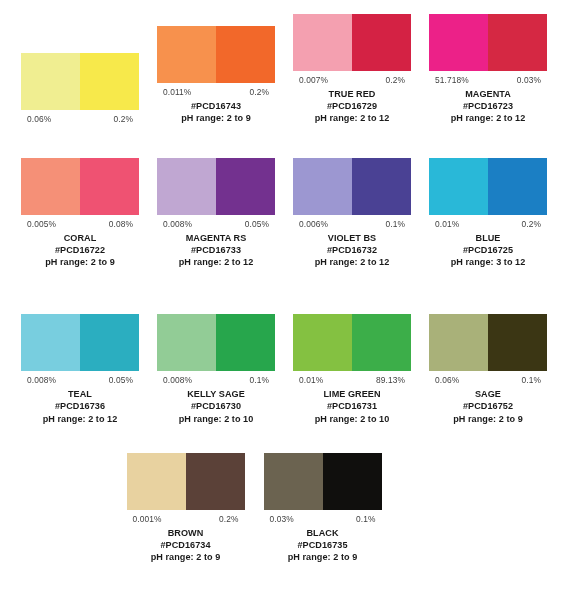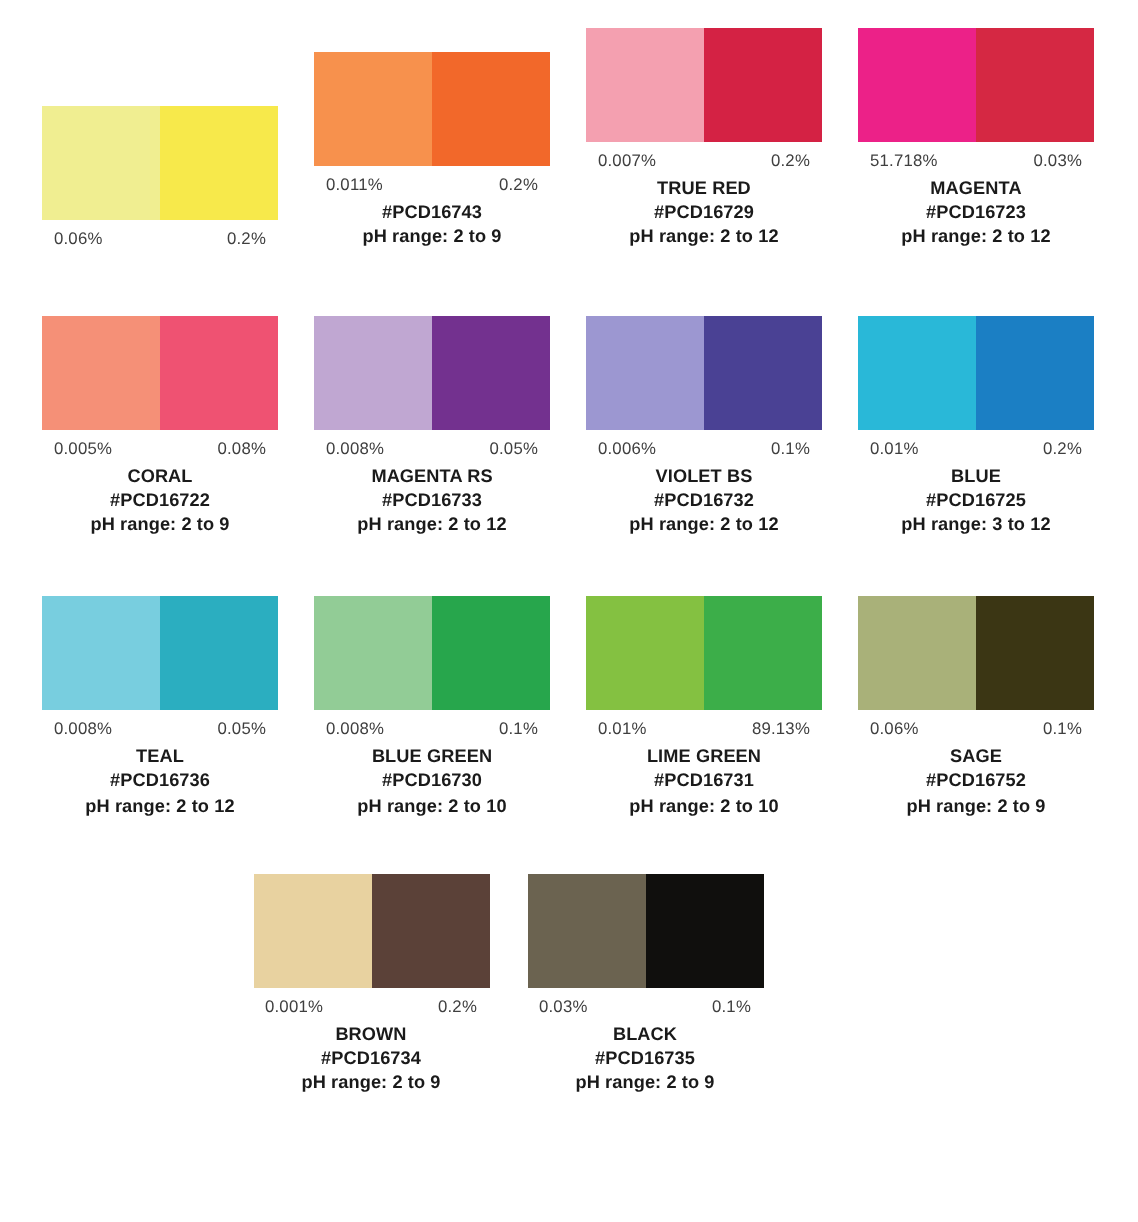--- a/index.html
+++ b/index.html
@@ -135,21 +135,21 @@
           <span class="pct left">51.718%</span>
           <span class="pct right">0.03%</span>
         </div>
         <div class="meta">
           <div class="name">MAGENTA</div>
           <div class="code">#PCD16723</div>
           <div class="ph">pH range: 2 to 12</div>
         </div>
       </div>
     </div>
-    <div class="swatch-row" style="margin-bottom: 30px;">
+    <div class="swatch-row" style="margin-bottom: 46px;">
       <div class="swatch-card">
         <div class="chips">
           <div class="chip" style="background: rgb(245, 144, 119);"></div>
           <div class="chip" style="background: rgb(239, 82, 114);"></div>
         </div>
         <div class="pct-row">
           <span class="pct left">0.005%</span>
           <span class="pct right">0.08%</span>
         </div>
         <div class="meta">
@@ -223,21 +223,21 @@
       <div class="swatch-card">
         <div class="chips">
           <div class="chip" style="background: rgb(146, 204, 150);"></div>
           <div class="chip" style="background: rgb(39, 166, 76);"></div>
         </div>
         <div class="pct-row">
           <span class="pct left">0.008%</span>
           <span class="pct right">0.1%</span>
         </div>
         <div class="meta">
-          <div class="name">BLUE GREEN</div>
+          <div class="name">KELLY SAGE</div>
           <div class="code">#PCD16730</div>
           <div class="ph">pH range: 2 to 10</div>
         </div>
       </div>
       <div class="swatch-card">
         <div class="chips">
           <div class="chip" style="background: rgb(132, 193, 65);"></div>
           <div class="chip" style="background: rgb(60, 174, 73);"></div>
         </div>
         <div class="pct-row">

